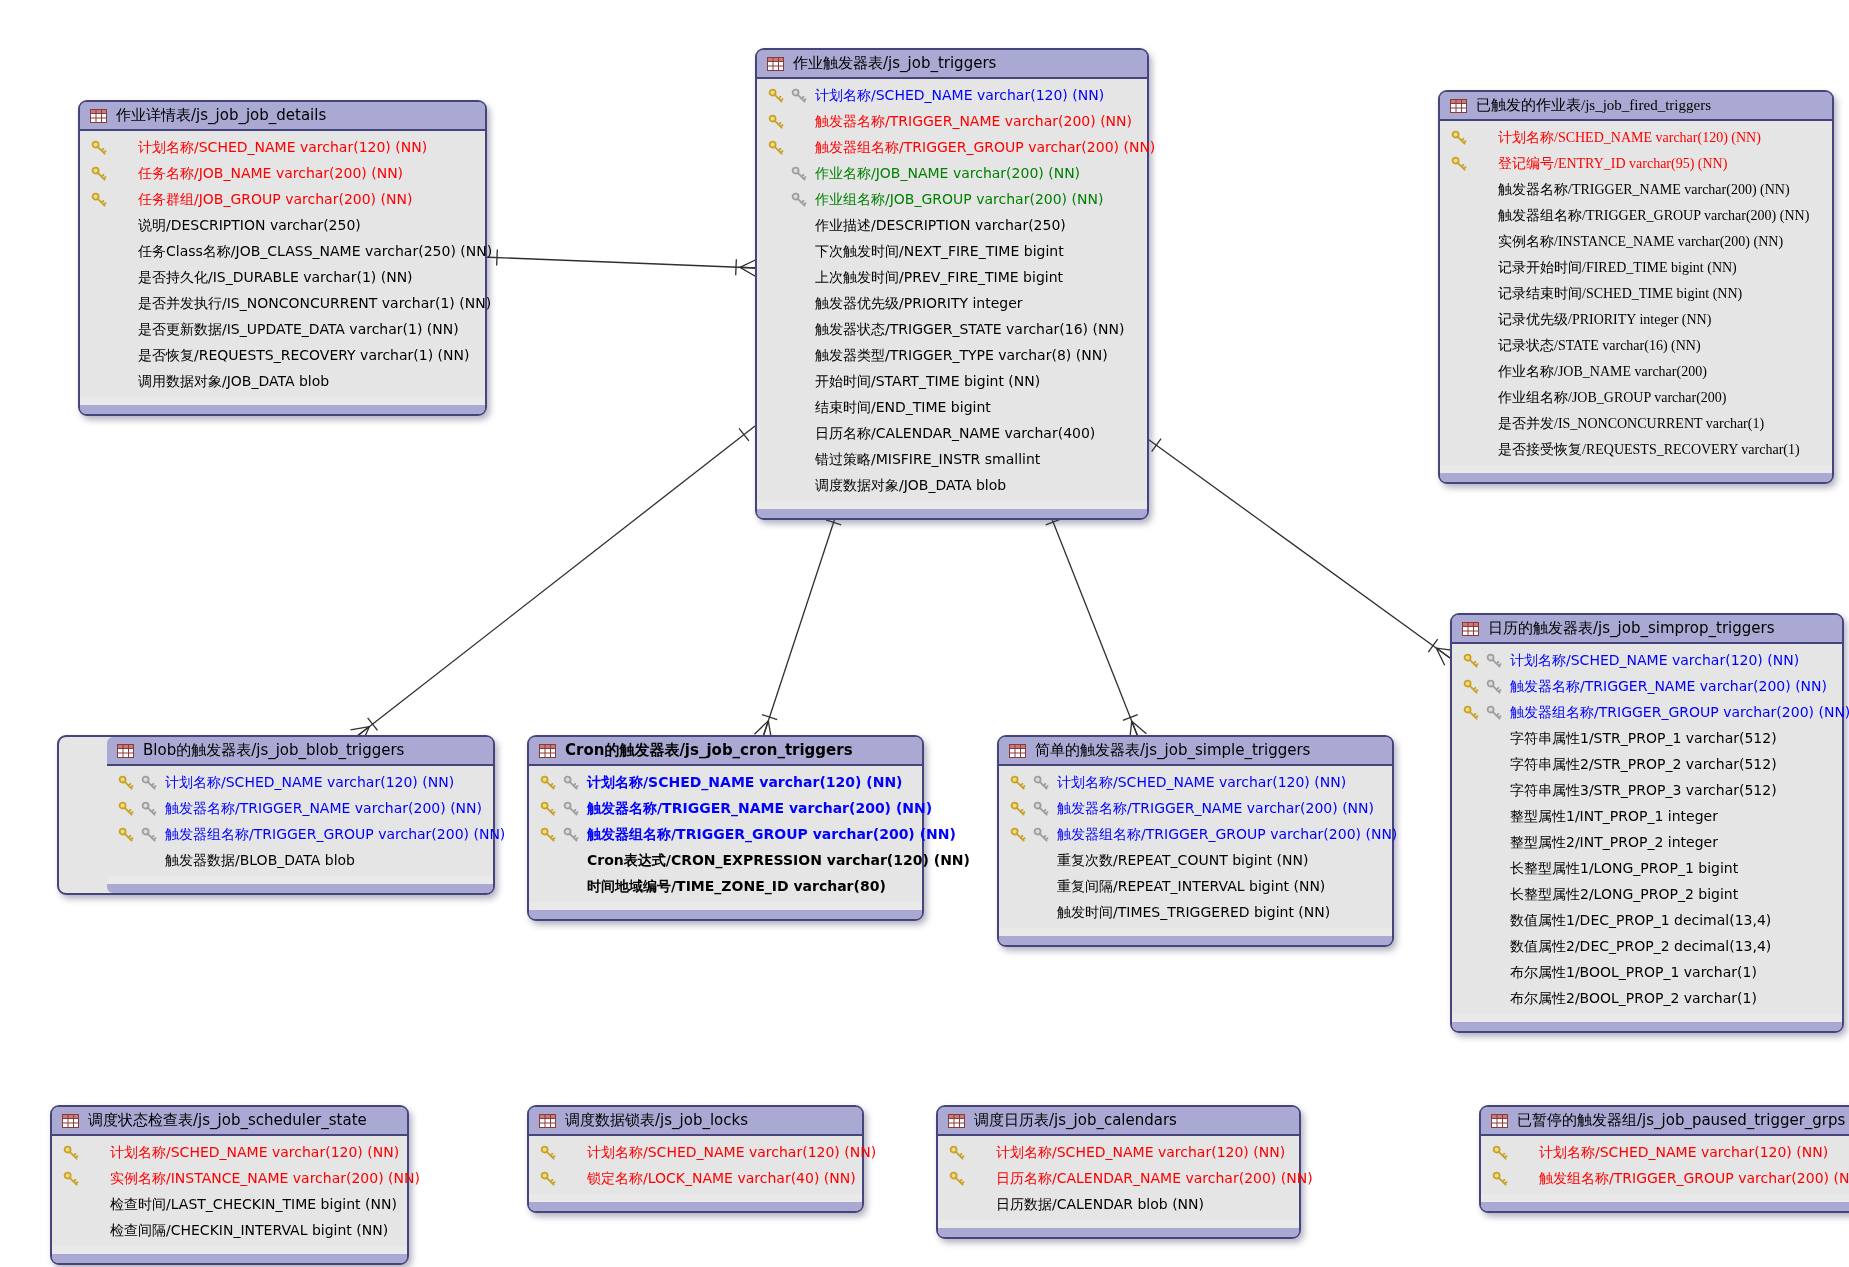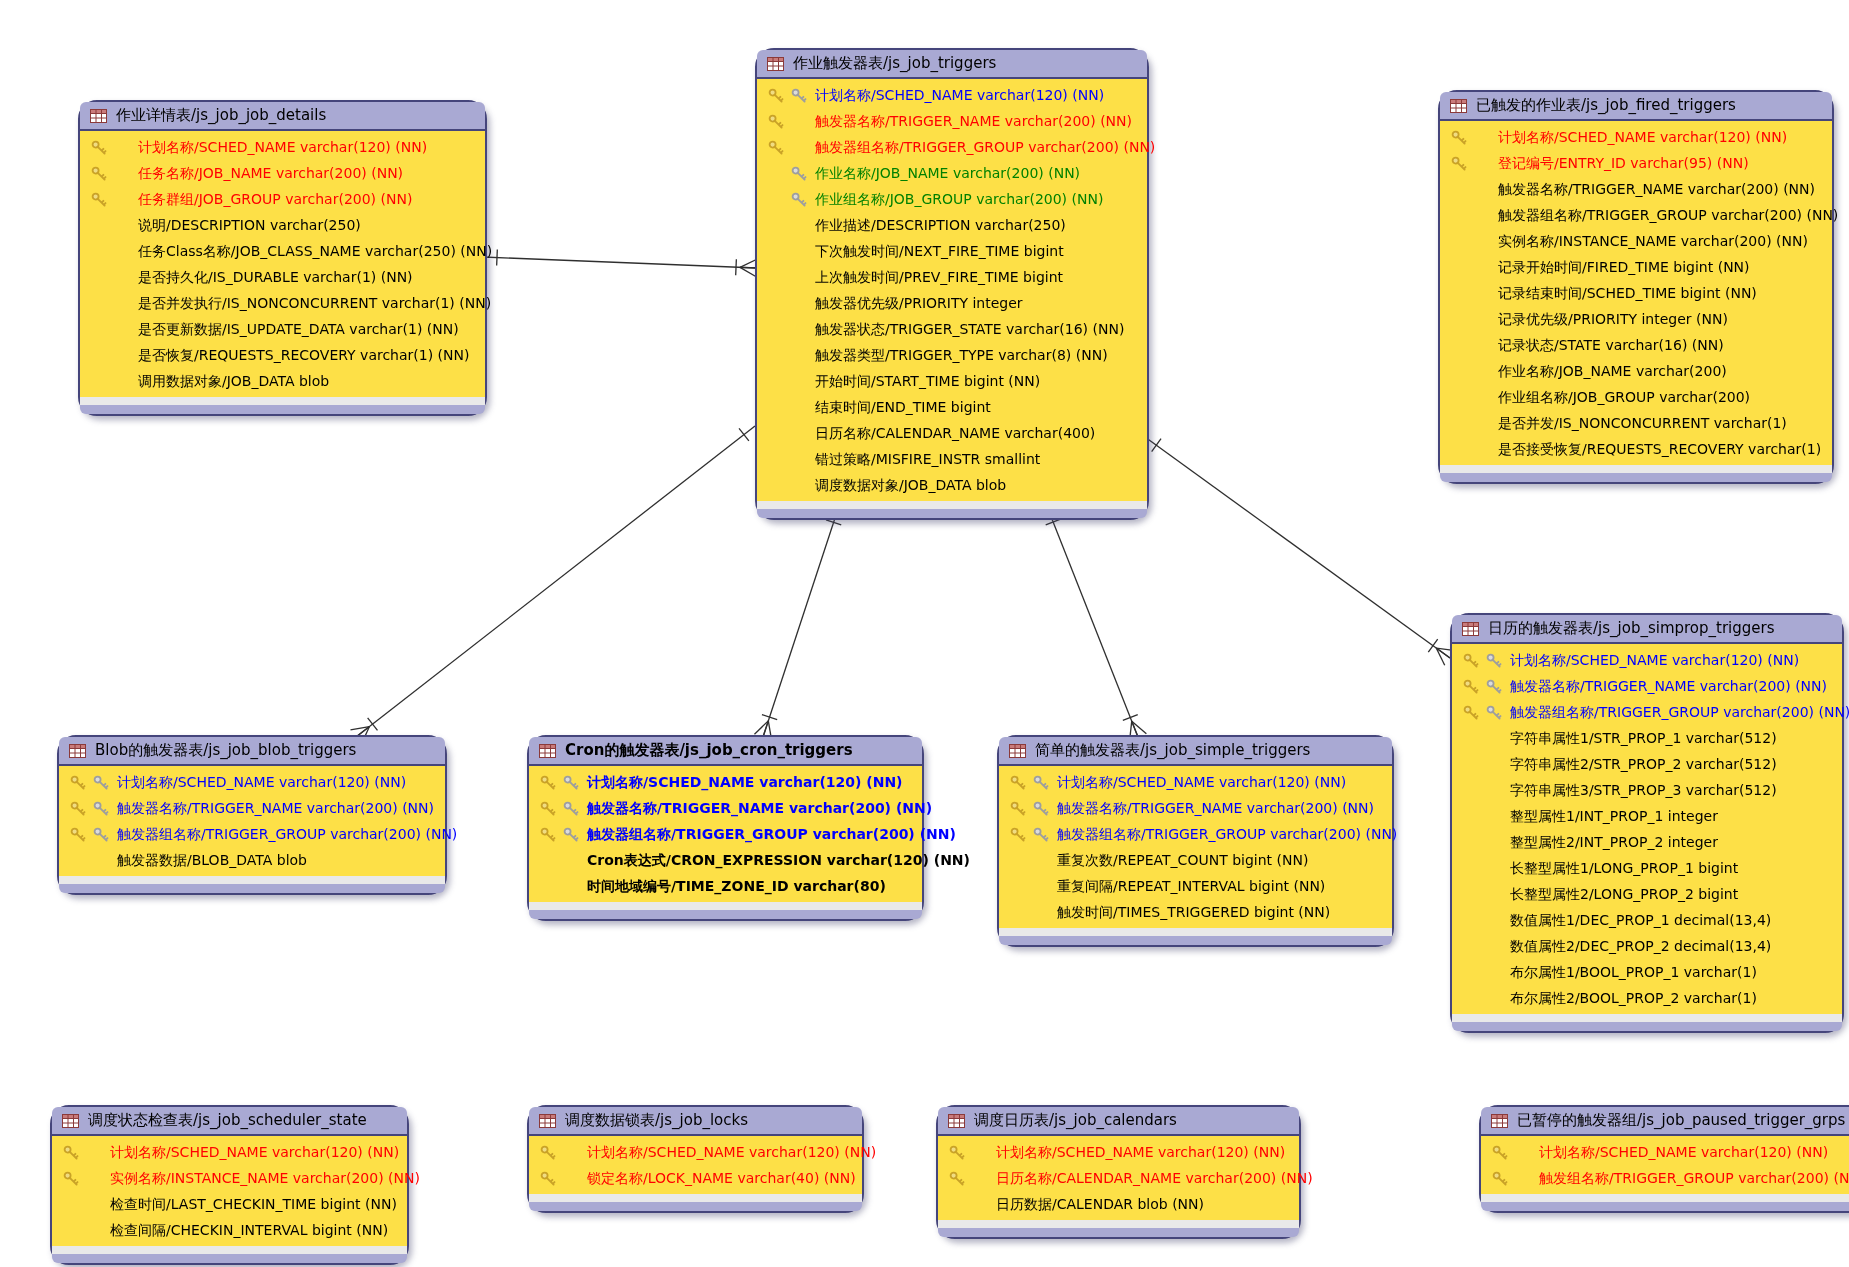--- a/index.html
+++ b/index.html
@@ -3,22 +3,22 @@
 <meta charset="utf-8">
 <style>
   html,body{margin:0;padding:0;background:#ffffff;}
   body{
     width:1849px;height:1267px;position:relative;overflow:hidden;
     font-family:"DejaVu Sans","Liberation Sans",sans-serif;
   }
   #canvas{position:absolute;left:0;top:0;width:1849px;height:1267px;}
   #rel-svg{position:absolute;left:0;top:0;z-index:1;}
   .tbl{
-    position:absolute;z-index:2;background:#fde047;
-    border:2px solid #45457B;border-radius:19px;
+    position:absolute;z-index:2;background:#e5e5e5;
+    border:2px solid #45457B;border-radius:9px;
     box-shadow:3px 4px 6px rgba(70,70,110,0.40);
   }
   .tbl-header{
     height:27px;background:#A9A9D3;border-bottom:2px solid #45457B;
     border-radius:6px 6px 0 0;display:flex;align-items:center;
     padding:0 10px;font-size:15px;color:#000;
   }
   .tbl-header .ticon{margin-right:9px;display:flex;align-items:center;}
   .tbl-body{padding:4px 0 2px 0;text-align:center;}
   .row{height:26px;display:flex;align-items:center;font-size:14px;white-space:nowrap;}
@@ -272,21 +272,21 @@
         </div>
         <div class="row">
           <span class="kc first"></span>
           <span class="kc"></span>
           <span class="ft c-black">调度数据对象/JOB_DATA blob</span>
         </div>
       </div>
       <div class="tbl-footer"></div>
       <div class="tbl-bottom"></div>
     </div>
-    <div class="tbl" style="left: 1438px; top: 90px; width: 392px;">
+    <div class="tbl" style="left: 1438px; top: 90px; width: 392px; font-family: Liberation Serif, serif;">
       <div class="tbl-header">
         <span class="ticon">
           <svg width="17" height="14" viewBox="0 0 17 14">
             <rect x="0.5" y="0.5" width="16" height="13" fill="#ffffff" stroke="#8B3A3A"></rect>
             <rect x="0.5" y="0.5" width="16" height="4" fill="#C97B7B" stroke="#8B3A3A"></rect>
             <line x1="6" y1="0.5" x2="6" y2="13.5" stroke="#8B3A3A"></line>
             <line x1="11.5" y1="0.5" x2="11.5" y2="13.5" stroke="#8B3A3A"></line>
             <line x1="0.5" y1="9" x2="16.5" y2="9" stroke="#8B3A3A"></line>
           </svg>
         </span>
@@ -365,21 +365,21 @@
         </div>
         <div class="row">
           <span class="kc first"></span>
           <span class="kc"></span>
           <span class="ft c-black">是否接受恢复/REQUESTS_RECOVERY varchar(1)</span>
         </div>
       </div>
       <div class="tbl-footer"></div>
       <div class="tbl-bottom"></div>
     </div>
-    <div class="tbl" style="left: 57px; top: 735px; width: 386px;">
+    <div class="tbl" style="left: 57px; top: 735px; width: 386px; padding-left: 48px;">
       <div class="tbl-header">
         <span class="ticon">
           <svg width="17" height="14" viewBox="0 0 17 14">
             <rect x="0.5" y="0.5" width="16" height="13" fill="#ffffff" stroke="#8B3A3A"></rect>
             <rect x="0.5" y="0.5" width="16" height="4" fill="#C97B7B" stroke="#8B3A3A"></rect>
             <line x1="6" y1="0.5" x2="6" y2="13.5" stroke="#8B3A3A"></line>
             <line x1="11.5" y1="0.5" x2="11.5" y2="13.5" stroke="#8B3A3A"></line>
             <line x1="0.5" y1="9" x2="16.5" y2="9" stroke="#8B3A3A"></line>
           </svg>
         </span>

